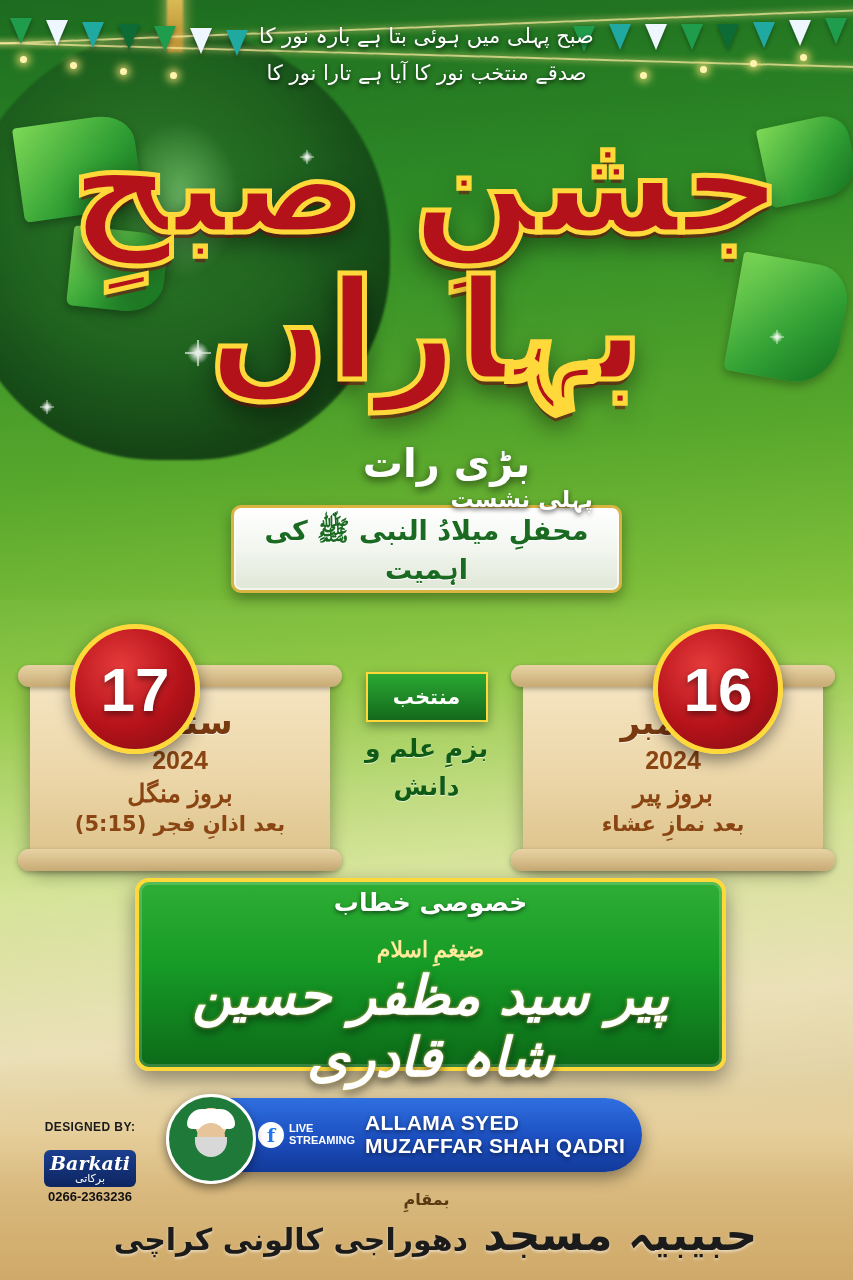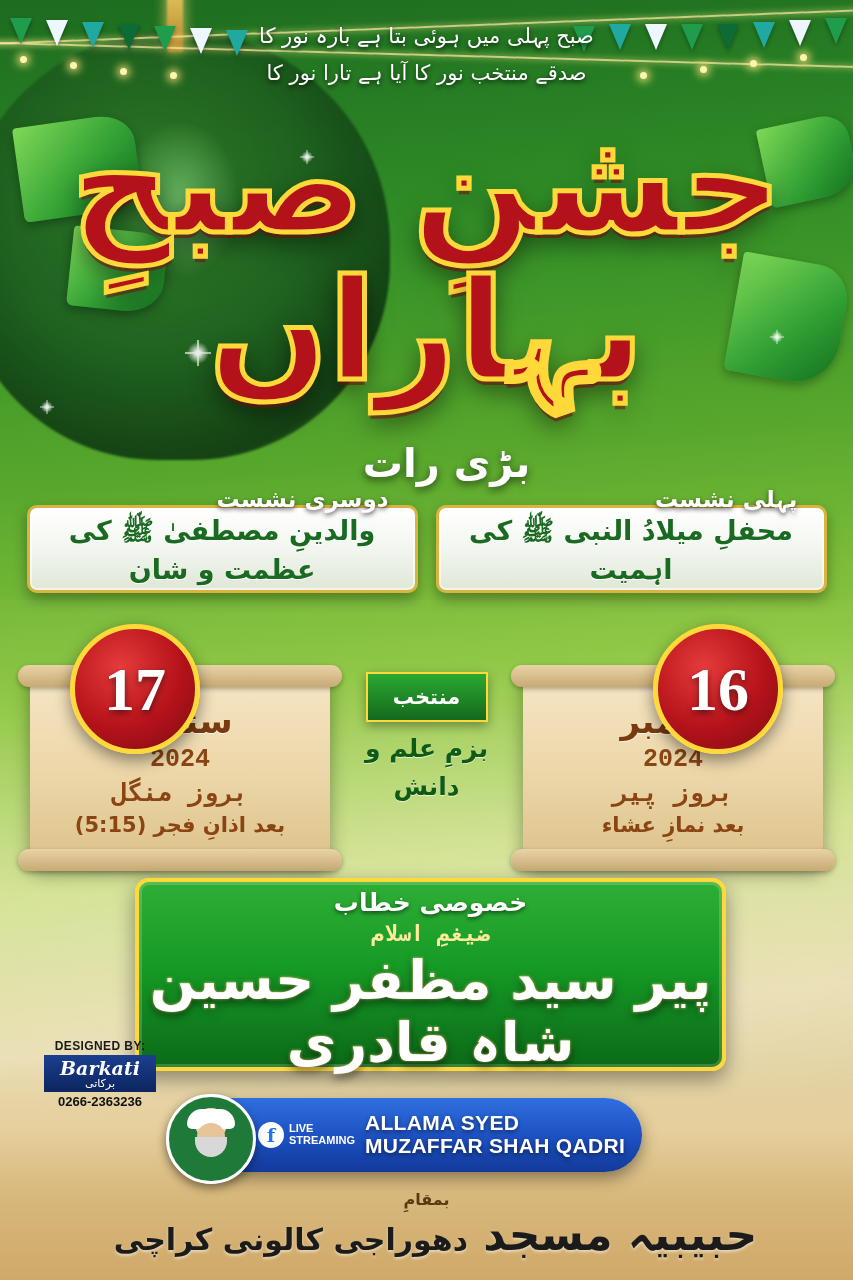--- a/index.html
+++ b/index.html
@@ -260,21 +260,21 @@
     text-align: center;
   }
   .scroll-month {
     font-family: "DejaVu Sans", sans-serif;
     font-size: 34px;
     font-weight: bold;
     color: #7a3a10;
     text-shadow: 0 1px 0 rgba(255,255,255,.7);
   }
   .scroll-day {
-    font-family: Liberation Mono, monospace;
+    font-family: Liberation Sans, sans-serif;
     font-size: 25px;
     font-weight: bold;
     color: #8a4513;
     margin-top: 4px;
   }
   .scroll-time {
     font-family: "DejaVu Sans", sans-serif;
     font-size: 21px;
     font-weight: bold;
     color: #8a4513;
@@ -288,21 +288,21 @@
     border-radius: 50%;
     background: radial-gradient(circle at 38% 32%, #e63b3b 0%, #b5121a 55%, #7c0d12 100%);
     border: 5px solid #ffd83a;
     box-shadow: 0 6px 16px rgba(0,0,0,.45);
     display: flex;
     align-items: center;
     justify-content: center;
     color: #fff;
     font-size: 62px;
     font-weight: bold;
-    font-family: Liberation Serif, serif;
+    font-family: Liberation Sans, sans-serif;
     text-shadow: 0 3px 6px rgba(0,0,0,.5);
     z-index: 4;
   }
   .datebadge.right { right: 40px; }
   .datebadge.left  { left: 40px; }
 
   
   .mid-ribbon {
     position: absolute;
     top: 42px;
@@ -357,56 +357,57 @@
   }
   .khitab {
     margin-top: 6px;
     font-family: "DejaVu Sans", sans-serif;
     font-size: 25px;
     font-weight: bold;
     color: #ffffff;
     text-shadow: 0 2px 4px rgba(0,0,0,.55);
   }
   .laqab {
-    font-family: Liberation Mono, monospace;
+    font-family: Liberation Serif, serif;
     font-size: 22px;
     font-weight: bold;
     color: #ffe99a;
-    margin-top: 4px;
+    margin-top: 20px;
   }
   .speaker-name {
     font-family: "DejaVu Sans", sans-serif;
     font-size: 54px;
     font-weight: bold;
     color: #ffffff;
     margin-top: 2px;
     line-height: 1.15;
     text-shadow: 0 4px 10px rgba(0,0,0,.55), 0 0 3px #ffe066;
+    font-style: italic;
   }
 
   
   .designed {
     position: absolute;
     left: 44px;
-    top: 1039px;
-    width: 112px;
+    top: 1120px;
+    width: 92px;
     text-align: center;
     z-index: 6;
   }
   .designed-label {
     font-family: "Liberation Sans", sans-serif;
     font-size: 12px;
     font-weight: bold;
     color: #1a1a1a;
     letter-spacing: .4px;
   }
   .designed-logo {
-    margin-top: 2px;
+    margin-top: 16px;
     background: linear-gradient(180deg, #1b3f8f, #0d2560);
-    border-radius: 0;
+    border-radius: 6px;
     padding: 4px 0 2px;
     color: #fff;
   }
   .designed-logo .brand {
     font-family: "DejaVu Serif", serif;
     font-style: italic;
     font-size: 19px;
     font-weight: bold;
     line-height: 1;
   }
@@ -597,24 +598,20 @@
     <div class="title-main">جشنِ صبحِ بہاراں</div>
   </div>
 
   <div class="big-night">بڑی رات</div>
 
   <div class="sessions">
     <div class="session">
       <div class="session-label">پہلی نشست</div>
       <div class="session-text">محفلِ میلادُ النبی ﷺ کی اہمیت</div>
     </div>
-    <div class="session">
-      <div class="session-label">دوسری نشست</div>
-      <div class="session-text">والدینِ مصطفیٰ ﷺ کی عظمت و شان</div>
-    </div>
   </div>
 
   <div class="scrolls">
 
     <div class="scroll scroll-right">
       <div class="scroll-body">
         <div class="scroll-month">ستمبر</div>
         <div class="scroll-day">2024</div>
         <div class="scroll-day">بروز پیر</div>
         <div class="scroll-time">بعد نمازِ عشاء</div>

